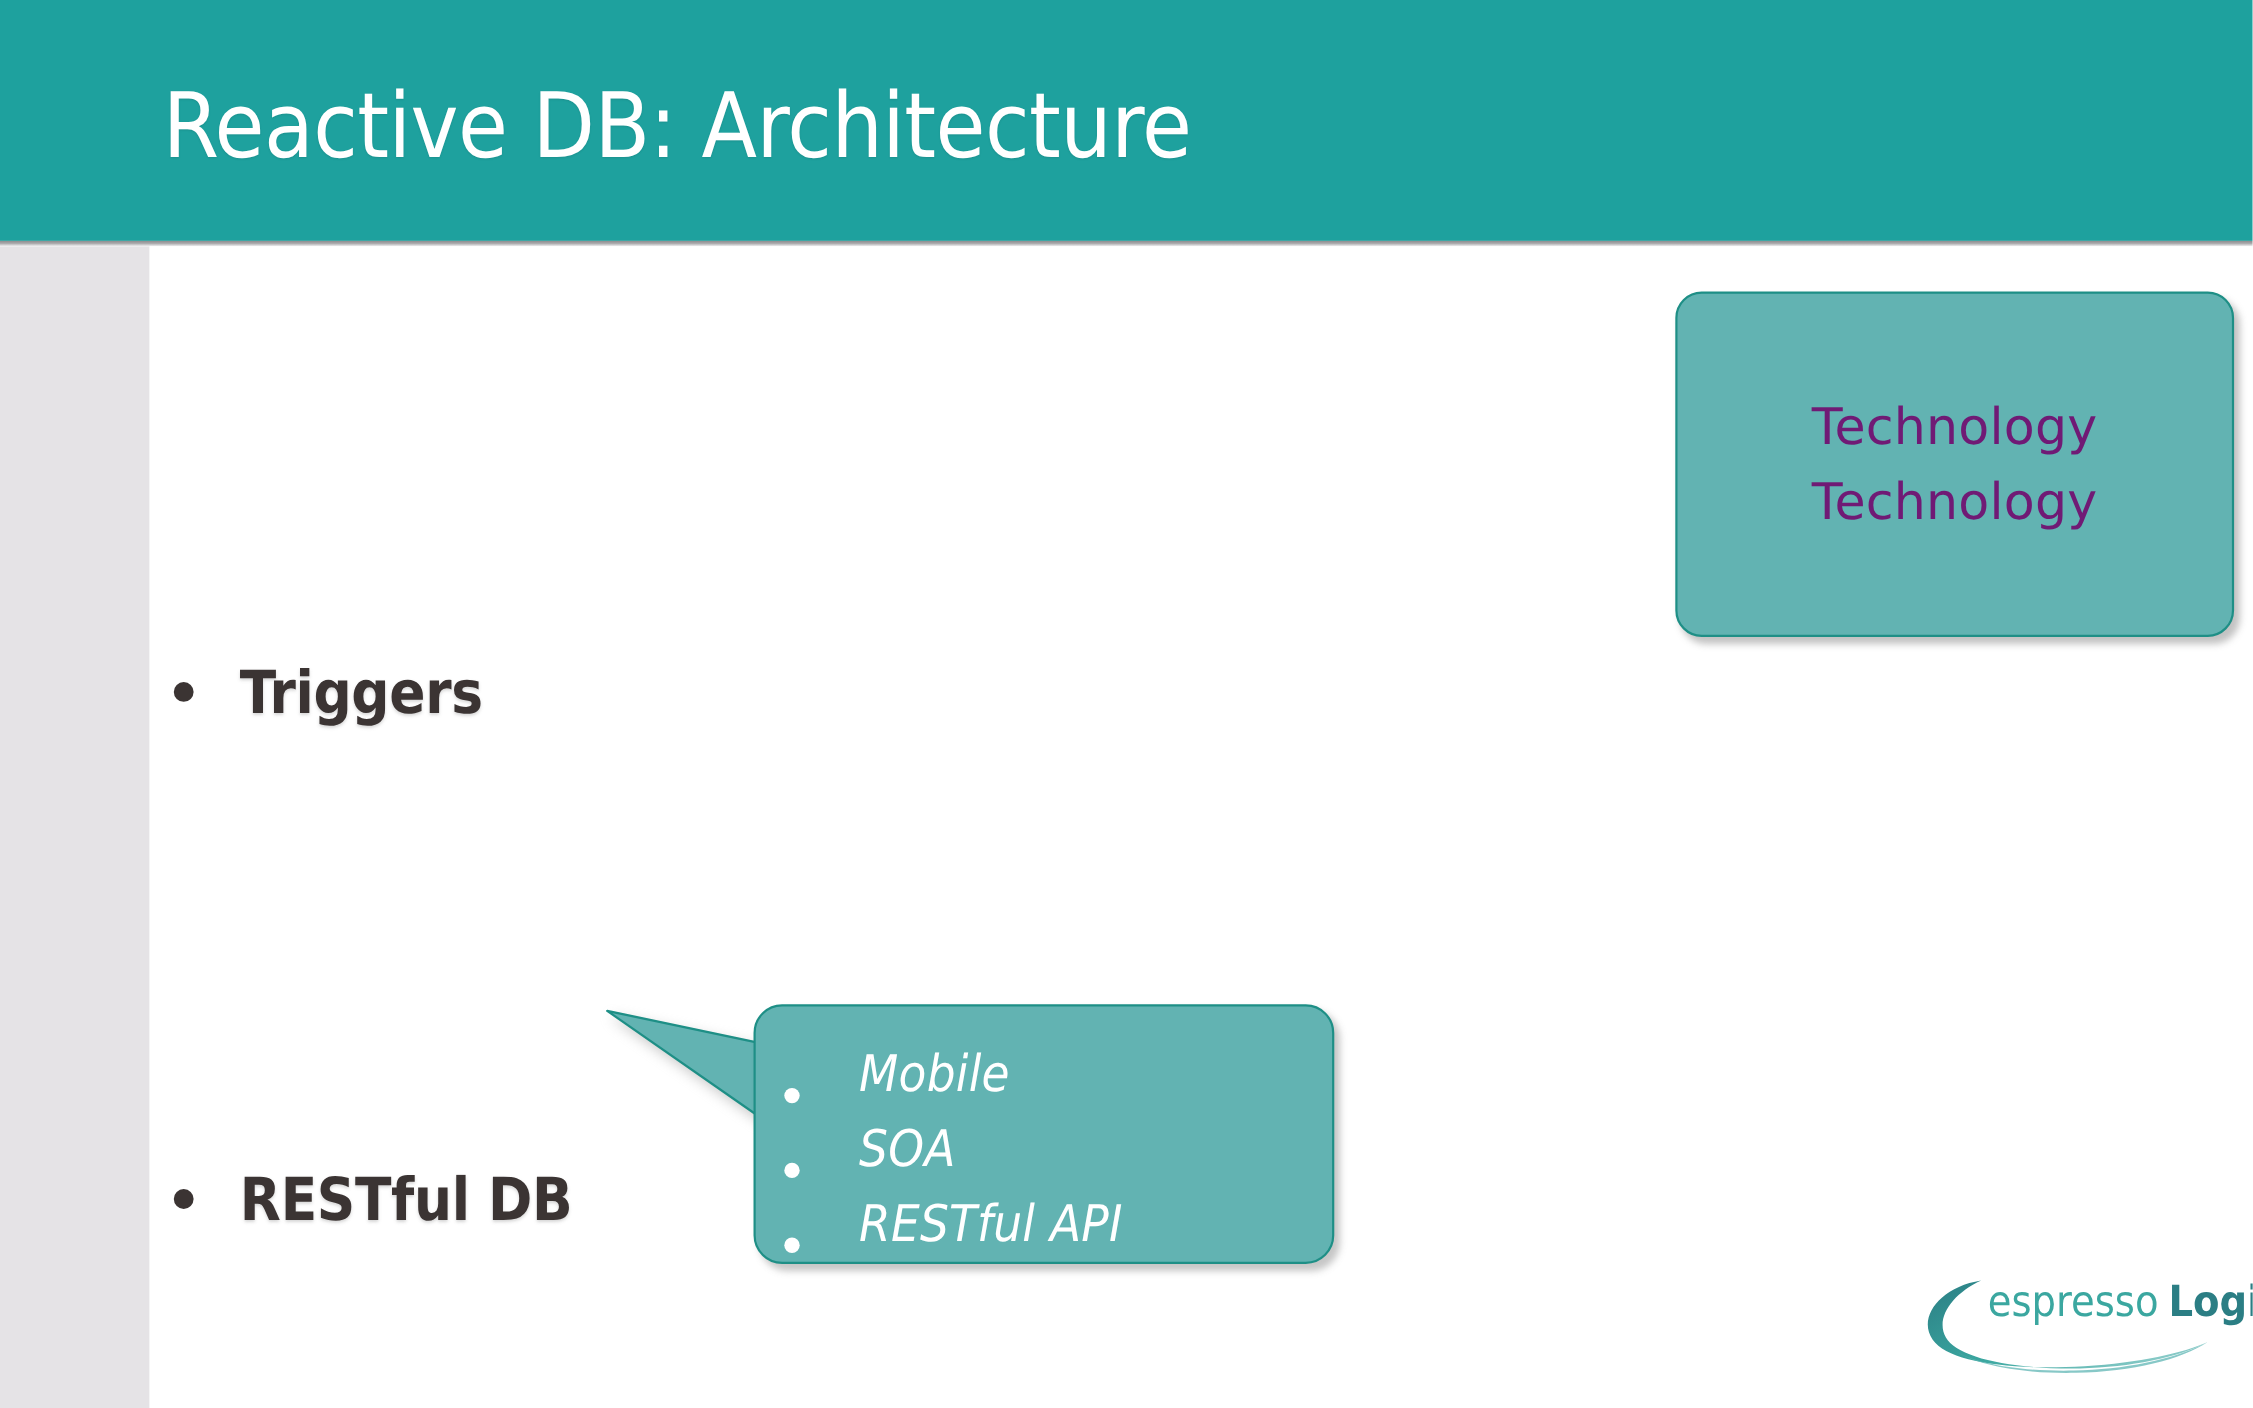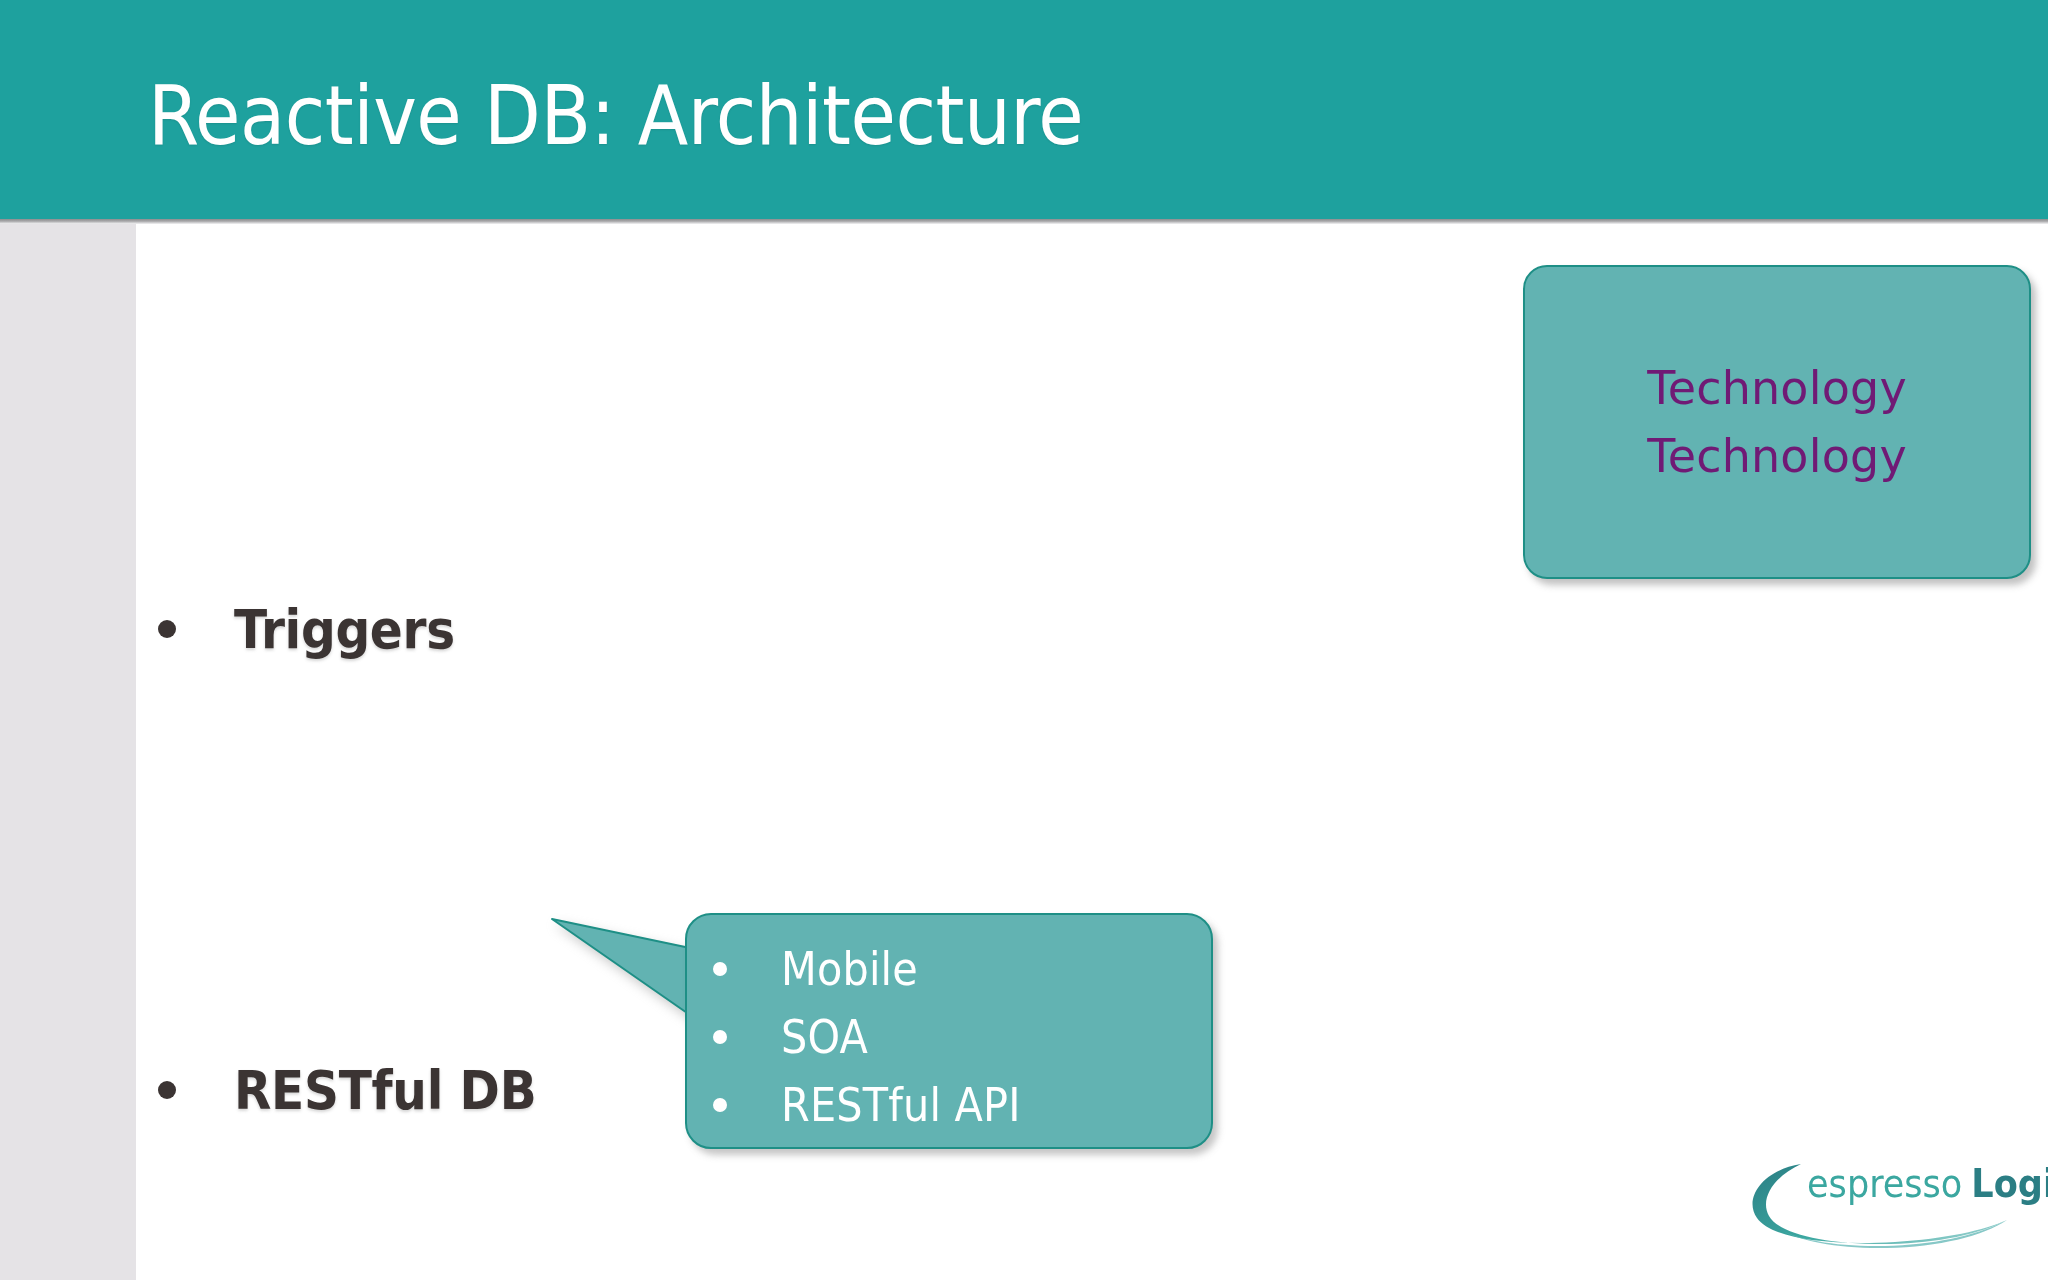--- a/index.html
+++ b/index.html
@@ -92,21 +92,20 @@
     top: -10px;
     flex: 0 0 auto;
   }
   .bullet-text {
     color: #3B3433;
     font-size: 54px;
     font-weight: bold;
     font-family: "DejaVu Sans Condensed", "Liberation Sans Narrow", "Liberation Sans", sans-serif;
     letter-spacing: -0.3px;
     text-shadow: 0 2px 3px rgba(120,120,120,0.30);
-    margin-left: 16px;
   }
 
   #bullet-triggers  { left: 22px;  top: 374px; }
   #bullet-appserver { left: 22px;  top: 605px; }
   #bullet-restful   { left: 22px;  top: 835px; }
 
   
   #tech-box {
     position: absolute;
     left: 1523px;
@@ -157,23 +156,24 @@
     height: 236px;
     box-sizing: border-box;
     background: #62B3B2;
     border: 2px solid #1E8F86;
     border-radius: 26px;
     box-shadow: 5px 6px 7px rgba(120,120,120,0.42);
     padding: 20px 0 0 26px;
   }
   .callout-item {
     display: flex;
-    align-items: center;
+    align-items: flex-end;
     height: 68px;
     white-space: nowrap;
+    font-style: italic;
   }
   .callout-bullet {
     width: 14px;
     height: 14px;
     border-radius: 50%;
     background: #ffffff;
     display: inline-block;
     margin-right: 54px;
     flex: 0 0 auto;
   }

